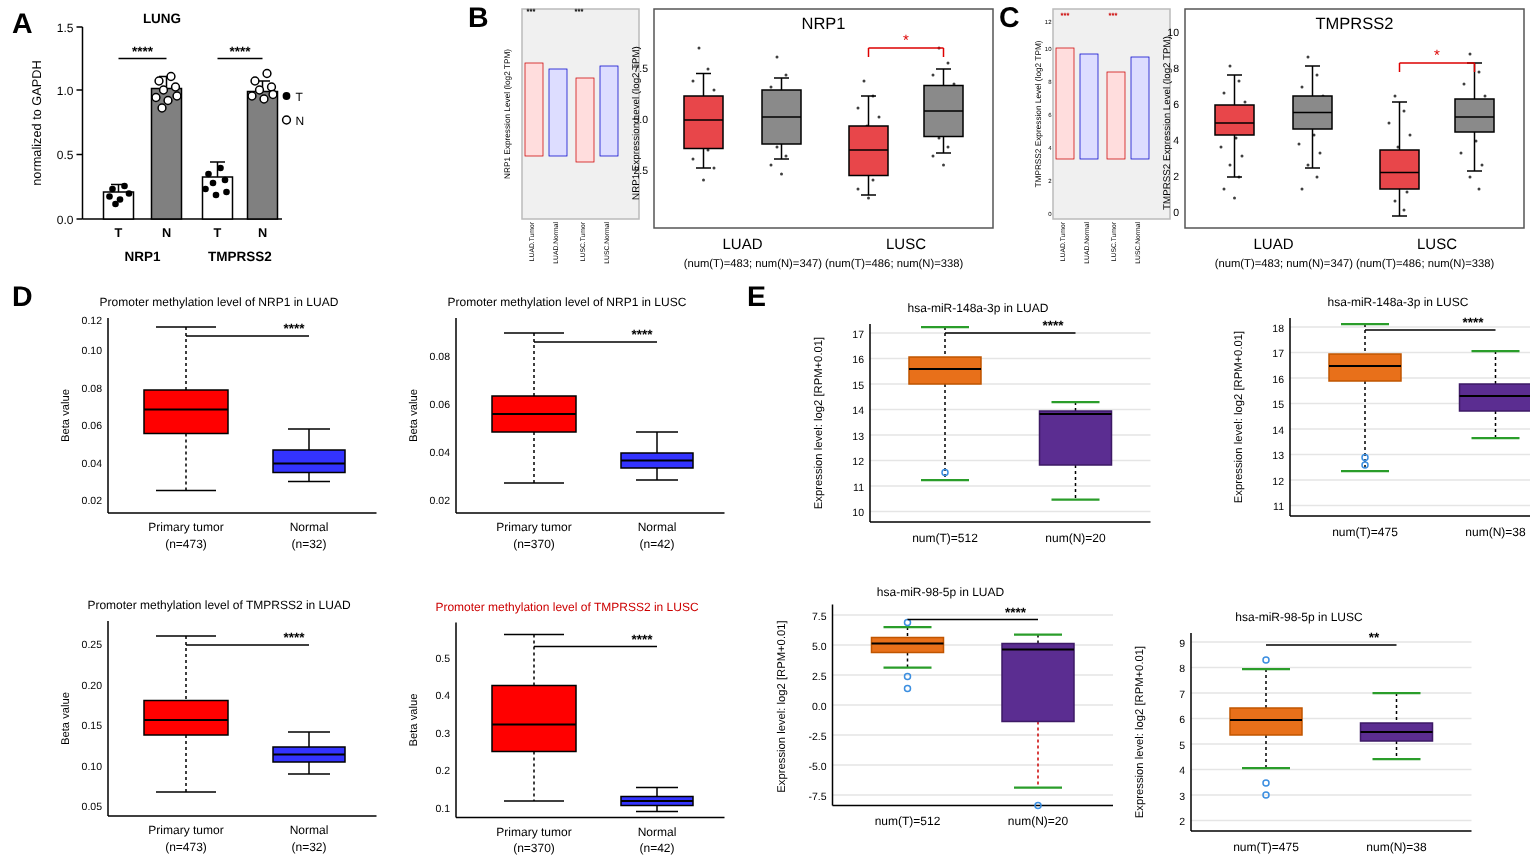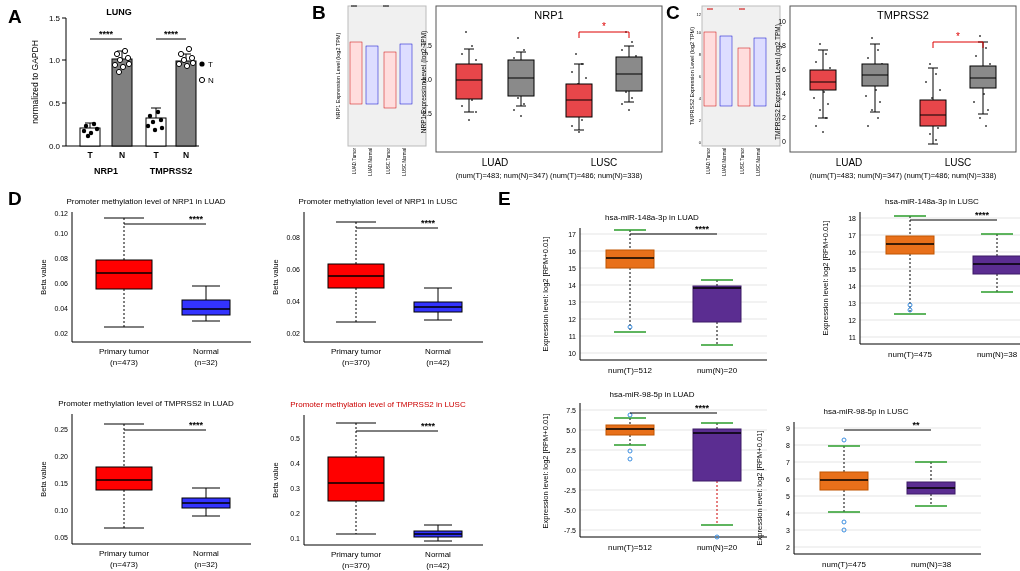--- a/index.html
+++ b/index.html
@@ -10,21 +10,21 @@
   text{font-family:"Liberation Sans",sans-serif;}
   .axisline{stroke:#000;stroke-width:1;fill:none;}
   .bx{stroke:#000;stroke-width:1;}
   .wh{stroke:#000;stroke-width:1;}
   .frame{fill:none;stroke:#555;stroke-width:1;}
 </style>
 </head>
 <body>
 
 <div class="plabel" style="left:8px;top:6px;">A</div>
-<div class="panel" style="left:24px;top:4px;width:185px;height:180px;">
+<div class="panel" style="left:13px;top:4px;width:185px;height:180px;">
   <svg width="185" height="180" viewBox="0 0 185 180">
     <text x="95" y="11" text-anchor="middle" font-size="9" font-weight="bold">LUNG</text>
 
     <line class="axisline" x1="42" y1="14" x2="42" y2="142"></line>
     <line class="axisline" x1="42" y1="142" x2="175" y2="142"></line>
 
     <g font-size="8">
       <line class="axisline" x1="38" y1="142" x2="42" y2="142"></line>
         <text x="36" y="145" text-anchor="end">0.0</text>
       <line class="axisline" x1="38" y1="99" x2="42" y2="99"></line>
@@ -569,21 +569,21 @@
       <text x="98" y="162">Primary tumor</text>
       <text x="98" y="173">(n=370)</text>
       <text x="180" y="162">Normal</text>
       <text x="180" y="173">(n=42)</text>
     </g>
   </svg>
 </div>
 
 <div class="plabel" style="left:498px;top:188px;">E</div>
 
-<div class="panel" style="left:522px;top:208px;width:250px;height:185px;text-align:center;">
+<div class="panel" style="left:522px;top:196px;width:250px;height:185px;text-align:center;">
   <svg width="250" height="185" viewBox="0 0 250 185">
     <text x="130" y="12" text-anchor="middle" font-size="8">hsa-miR-148a-3p in LUAD</text>
     <g stroke="#e5e5e5" stroke-width="1">
       <line x1="58" y1="145" x2="245" y2="145"></line>
         <line x1="58" y1="128" x2="245" y2="128"></line>
       <line x1="58" y1="111" x2="245" y2="111"></line>
         <line x1="58" y1="94" x2="245" y2="94"></line>
       <line x1="58" y1="77" x2="245" y2="77"></line>
         <line x1="58" y1="60" x2="245" y2="60"></line>
       <line x1="58" y1="43" x2="245" y2="43"></line>
@@ -678,21 +678,21 @@
       <line class="axisline" x1="108" y1="28" x2="195" y2="28"></line>
       <text x="180" y="26" text-anchor="middle" font-size="9" font-weight="bold">****</text>
     </g>
     <g font-size="8" text-anchor="middle">
       <text x="108" y="165">num(T)=475</text>
       <text x="195" y="165">num(N)=38</text>
     </g>
   </svg>
 </div>
 
-<div class="panel" style="left:522px;top:385px;width:250px;height:185px;">
+<div class="panel" style="left:497px;top:385px;width:250px;height:185px;">
   <svg width="250" height="185" viewBox="0 0 250 185">
     <text x="130" y="12" text-anchor="middle" font-size="8">hsa-miR-98-5p in LUAD</text>
     <g stroke="#e5e5e5" stroke-width="1">
       <line x1="58" y1="145" x2="245" y2="145"></line>
         <line x1="58" y1="125" x2="245" y2="125"></line>
       <line x1="58" y1="105" x2="245" y2="105"></line>
         <line x1="58" y1="85" x2="245" y2="85"></line>
       <line x1="58" y1="65" x2="245" y2="65"></line>
         <line x1="58" y1="45" x2="245" y2="45"></line>
       <line x1="58" y1="25" x2="245" y2="25"></line>

